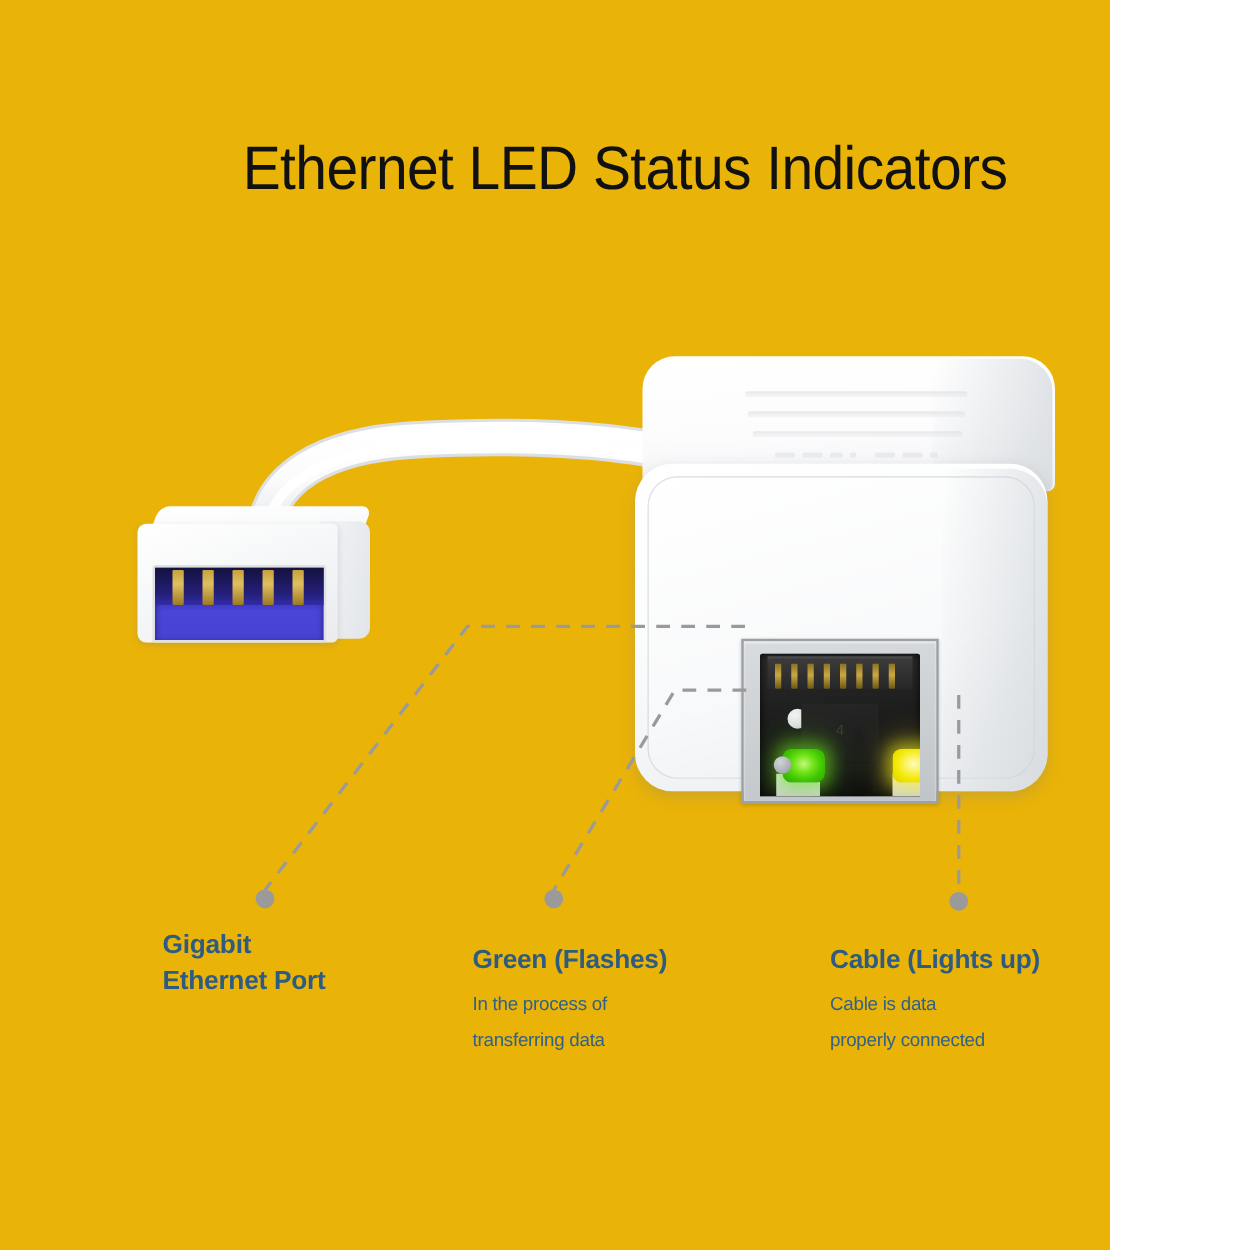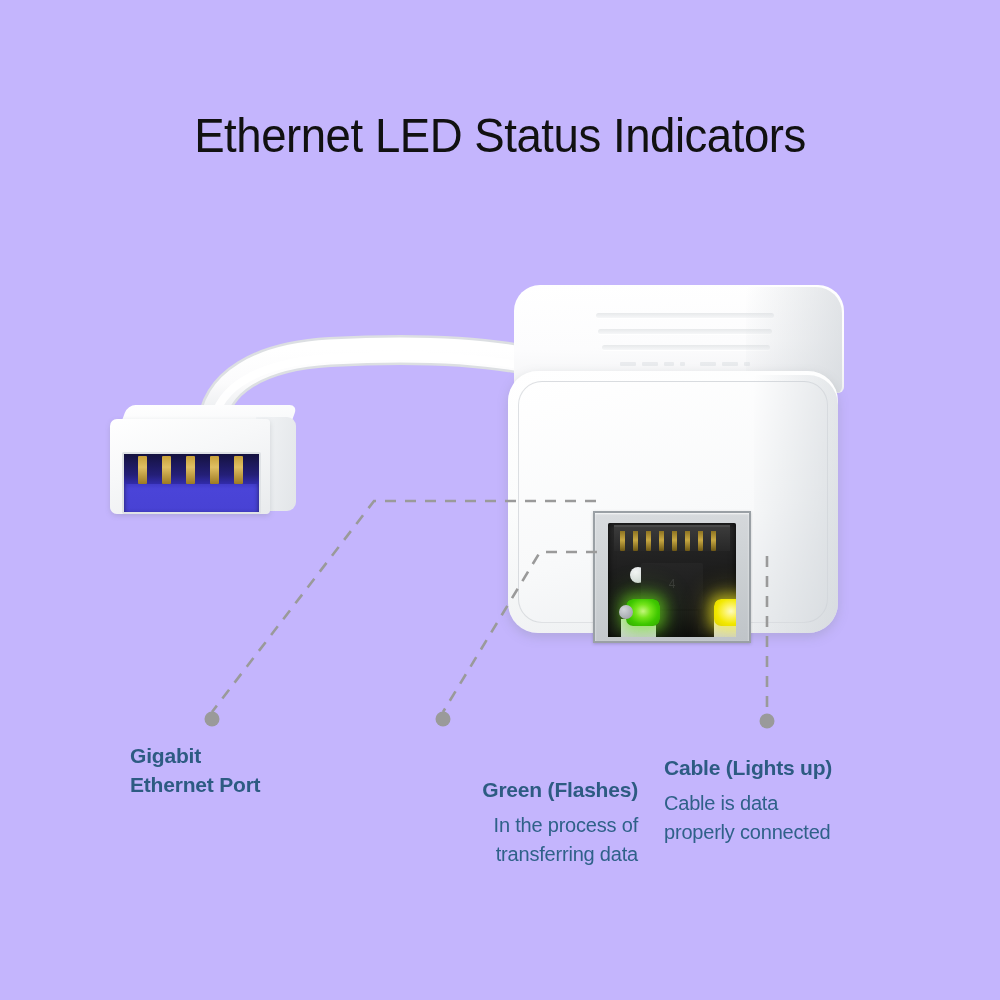--- a/index.html
+++ b/index.html
@@ -5,23 +5,23 @@
   html, body {
     margin: 0;
     padding: 0;
     background: #ffffff;
   }
   body {
     font-family: "Liberation Sans", "DejaVu Sans", sans-serif;
   }
   #stage {
     position: relative;
-    width: 1000px;
+    width: 888px;
     height: 1000px;
-    background: #c4b5fd;
+    background: #eab308;
     overflow: hidden;
   }
 
   
   .title {
     position: absolute;
     left: 0;
     top: 106px;
     width: 1000px;
     text-align: center;
@@ -276,21 +276,21 @@
   .cap-head {
     font-size: 21px;
     font-weight: bold;
     color: #2d5b82;
     line-height: 29px;
     white-space: pre-line;
     letter-spacing: -0.2px;
   }
   .cap-body {
     margin-top: 7px;
-    font-size: 20px;
+    font-size: 15px;
     font-weight: normal;
     color: #2f6189;
     line-height: 29px;
     white-space: pre-line;
     letter-spacing: -0.2px;
   }
 </style>
 </head>
 <body>
 
@@ -391,21 +391,21 @@
   <div class="leader-dot" style="left:212px; top:719px;"></div>
   <div class="leader-dot" style="left:443px; top:719px;"></div>
   <div class="leader-dot" style="left:767px; top:721px;"></div>
 
   <div class="caption" style="left:130px; top:741px; width:230px;">
     <div class="cap-head">Gigabit
 Ethernet Port</div>
     <div class="cap-body"></div>
   </div>
 
-  <div class="caption" style="left:378px; top:775px; width:260px;text-align:right;">
+  <div class="caption" style="left:378px; top:753px; width:260px;">
     <div class="cap-head">Green (Flashes)</div>
     <div class="cap-body">In the process of
 transferring data</div>
   </div>
 
   <div class="caption" style="left:664px; top:753px; width:280px;">
     <div class="cap-head">Cable (Lights up)</div>
     <div class="cap-body">Cable is data
 properly connected</div>
   </div>

